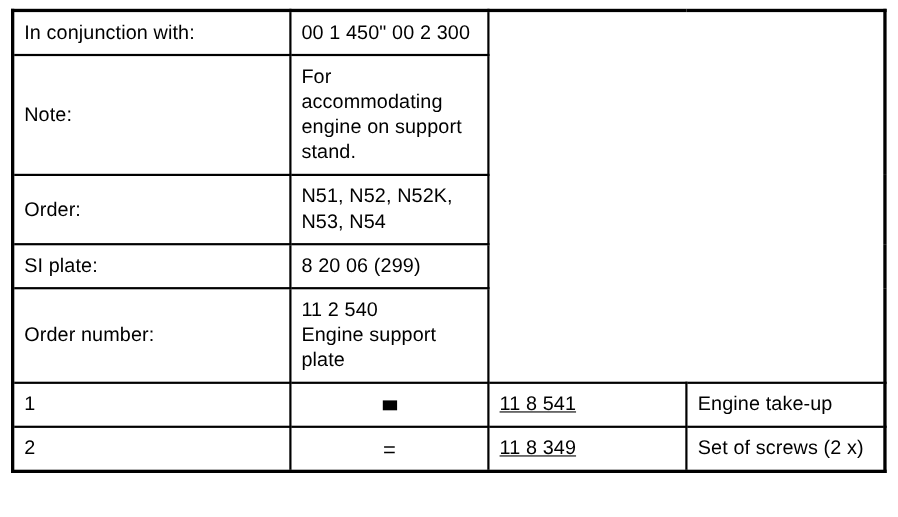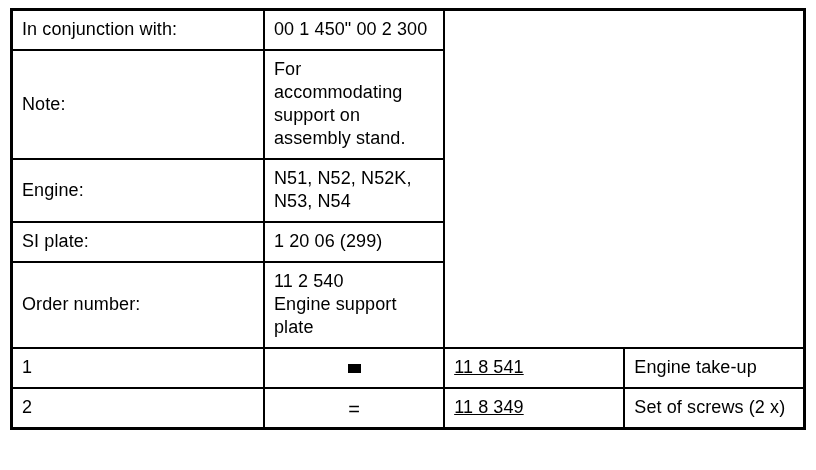--- a/index.html
+++ b/index.html
@@ -76,29 +76,29 @@
 
 <div class="sheet">
   <table class="spec">
     <tbody>
       <tr>
         <td class="label-cell">In conjunction with:</td>
         <td class="value-cell">00 1 450" 00 2 300</td>
       </tr>
       <tr>
         <td class="label-cell">Note:</td>
-        <td class="value-cell">For accommodating support on assembly stand.</td>
+        <td class="value-cell">For accommodating engine on support stand.</td>
       </tr>
       <tr>
-        <td class="label-cell">Engine:</td>
+        <td class="label-cell">Order:</td>
         <td class="value-cell">N51, N52, N52K, N53, N54</td>
       </tr>
       <tr>
         <td class="label-cell">SI plate:</td>
-        <td class="value-cell">1 20 06 (299)</td>
+        <td class="value-cell">8 20 06 (299)</td>
       </tr>
       <tr>
         <td class="label-cell">Order number:</td>
         <td class="value-cell">11 2 540
 Engine support plate</td>
       </tr>
       <tr>
         <td class="num-cell">1</td>
         <td class="sym-cell"><span class="sym-square"></span></td>
         <td class="part-cell">11 8 541</td>

